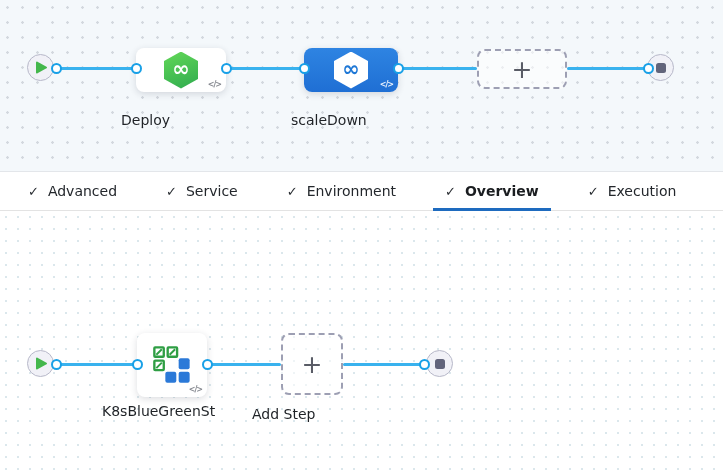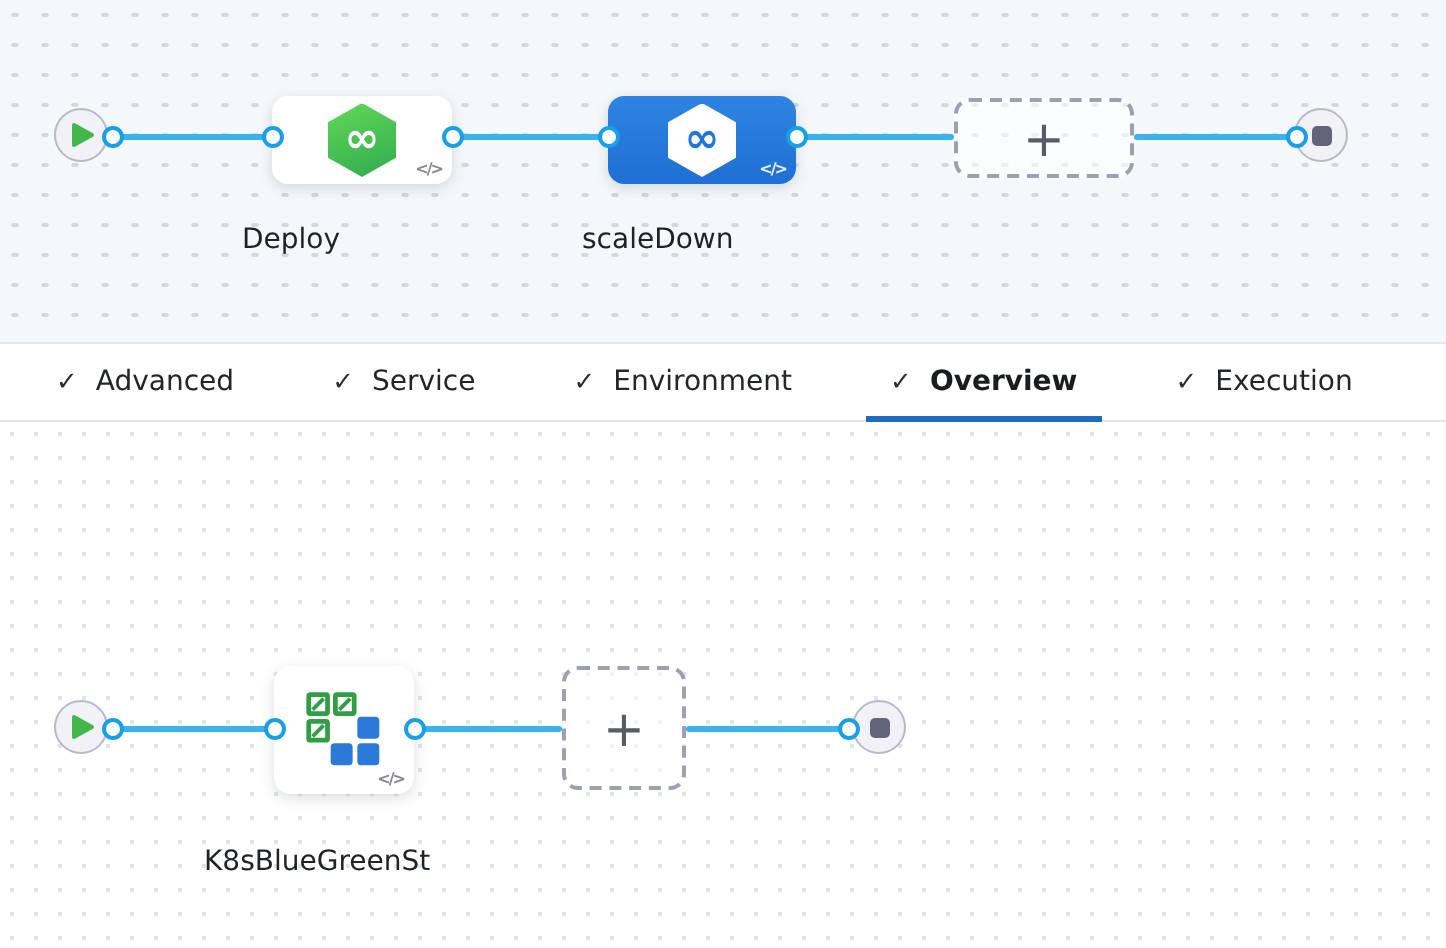--- a/index.html
+++ b/index.html
@@ -201,16 +201,17 @@
 
   <div class="add-box" style="left:281px; top:122px; width:62px; height:62px;">
     <span>+</span>
   </div>
 
   <div class="conn-dot" style="left:418.5px; top:147.5px;"></div>
   <div class="node-circle" style="left:426px; top:139px;">
     <div class="stop-square"></div>
   </div>
 
-  <div class="graph-label two-line" style="left:102px; top:208px; width:140px;">
+  <div class="graph-label two-line" style="left:102px; top:188px; width:140px;">
     <span>K8sBlueGreenSt</span><br>
   </div>
+  <div class="graph-label" style="left:252px; top:195px; width:120px;">Add Step</div>
 </div>
 
 </body></html>

